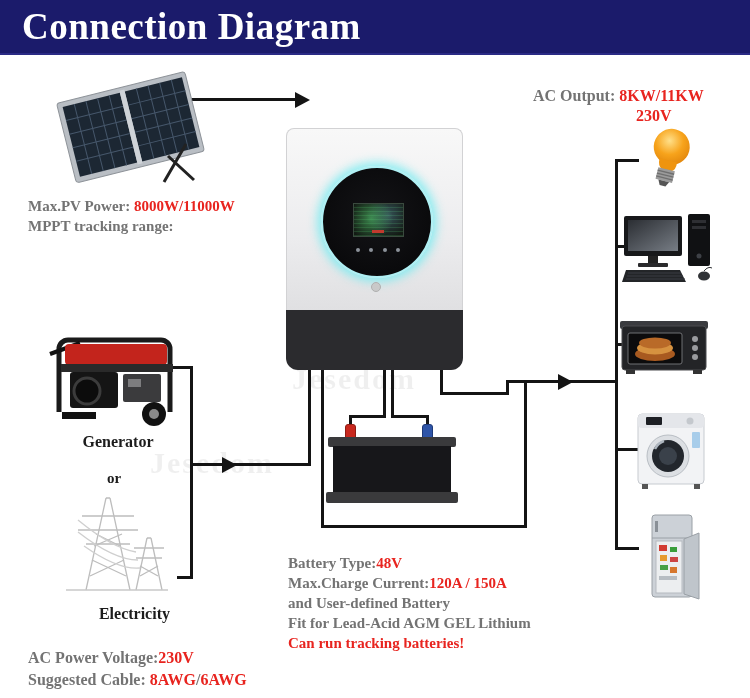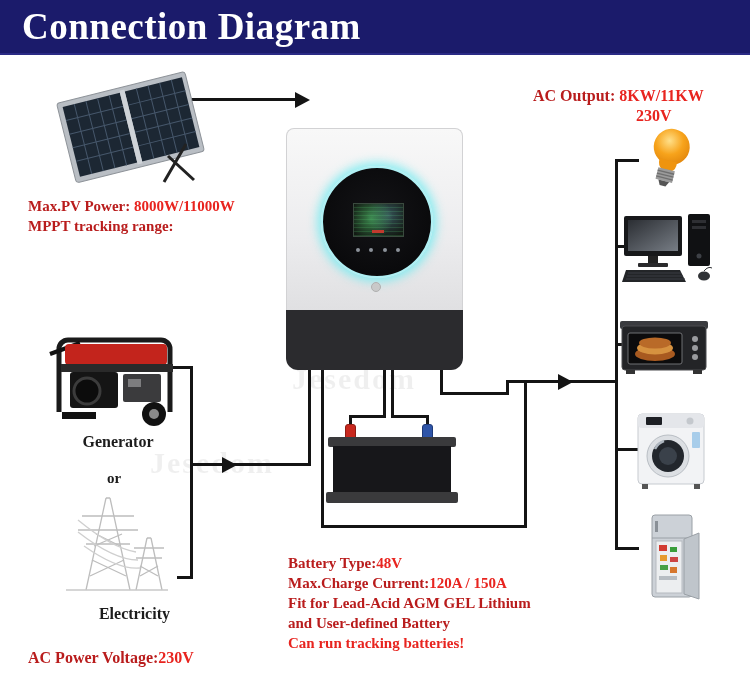--- a/index.html
+++ b/index.html
@@ -7,21 +7,21 @@
     position:relative;width:750px;height:698px;background:#ffffff;overflow:hidden;
     font-family:Liberation Serif, serif;
     padding-left:18px;
   }
   
   .hdr{position:absolute;left:0;top:0;width:750px;height:53px;background:#1b1b6b;
        border-bottom:2px solid #2a2a85;display:flex;align-items:center;}
   .hdr-title{color:#ffffff;font-size:37px;font-weight:bold;padding-left:22px;letter-spacing:.5px;}
   
   .txt{position:absolute;color:#1c1c1c;font-weight:bold;white-space:nowrap;}
-  .k{color:#b91c1c;text-align:center;}
+  .k{color:#737373;text-align:center;}
   .r{color:#e8241f;}
   .pv-block{left:28px;top:196px;font-size:15px;line-height:20px;}
   .acout-block{left:533px;top:86px;font-size:16px;line-height:20px;}
   .acout-230{padding-left:103px;}
   .bat-block{left:288px;top:553px;font-size:15px;line-height:20px;}
   .acin-block{left:28px;top:647px;font-size:16px;line-height:22px;}
   .lbl-gen{left:68px;top:433px;width:100px;text-align:center;font-size:16px;}
   .lbl-or{left:68px;top:470px;width:92px;text-align:center;font-size:15px;}
   .lbl-elec{left:58px;top:605px;width:112px;text-align:right;font-size:16px;}
   
@@ -284,22 +284,23 @@
     <div class="acout-230"><span class="r">230V</span></div>
   </div>
 
   <div class="txt lbl-gen">Generator</div>
   <div class="txt lbl-or">or</div>
   <div class="txt lbl-elec">Electricity</div>
 
   <div class="txt bat-block">
     <div><span class="k">Battery Type:</span><span class="r">48V</span></div>
     <div><span class="k">Max.Charge Current:</span><span class="r">120A / 150A</span></div>
+    <div><span class="k">and User-defined Battery</span></div>
     <div><span class="k">Fit for Lead-Acid AGM GEL Lithium</span></div>
-    <div><span class="k">and User-defined Battery</span></div>
     <div><span class="r">Can run tracking batteries!</span></div>
   </div>
 
   <div class="txt acin-block">
     <div><span class="k">AC Power Voltage:</span><span class="r">230V</span></div>
+    <div><span class="k">Suggested Cable: </span><span class="r">8AWG</span><span class="k">/</span><span class="r">6AWG</span></div>
   </div>
 
 </div>
 
 </body></html>

